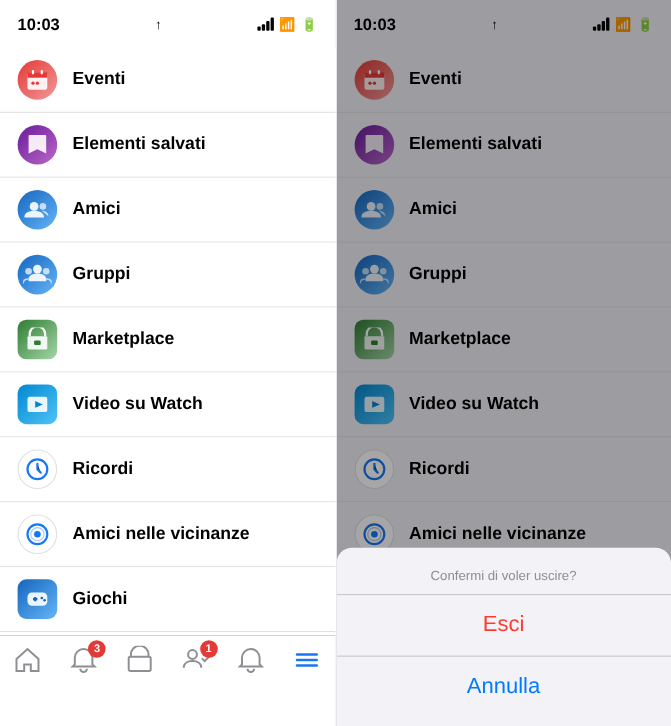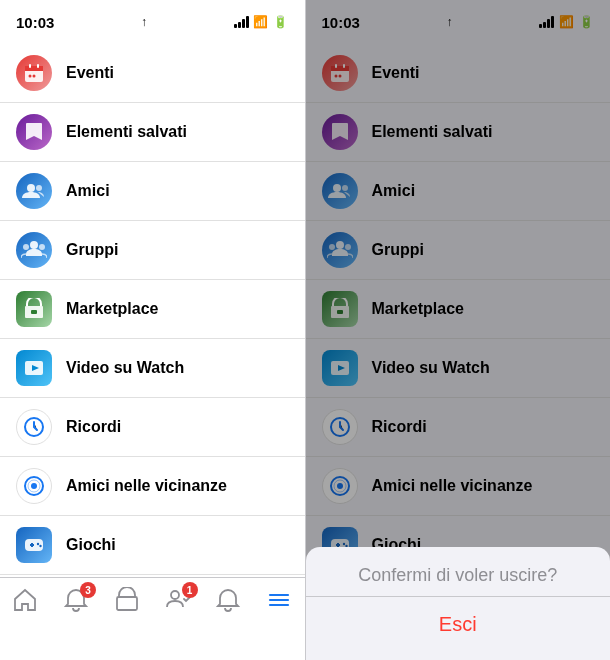--- a/index.html
+++ b/index.html
@@ -178,21 +178,21 @@
       bottom: 0;
       left: 0;
       right: 0;
       background: #f2f2f7;
       border-radius: 14px 14px 0 0;
       z-index: 10;
       padding-bottom: 8px;
     }
     .dialog-title {
       text-align: center;
-      font-size: 18px;
+      font-size: 12px;
       color: #8e8e93;
       padding: 18px 20px 10px;
       border-bottom: 0.5px solid #c8c8cc;
     }
     .dialog-btn {
       display: flex;
       align-items: center;
       justify-content: center;
       padding: 16px;
       font-size: 20px;
@@ -561,14 +561,17 @@
     </div>
   </div>
 
   <div class="overlay-backdrop"></div>
 
   <div class="dialog-sheet">
     <div class="dialog-title">Confermi di voler uscire?</div>
     <div class="dialog-btn red">
       <span>Esci</span>
     </div>
+    <div class="dialog-btn blue">
+      <span>Annulla</span>
+    </div>
   </div>
 </div>
 
 </body></html>

